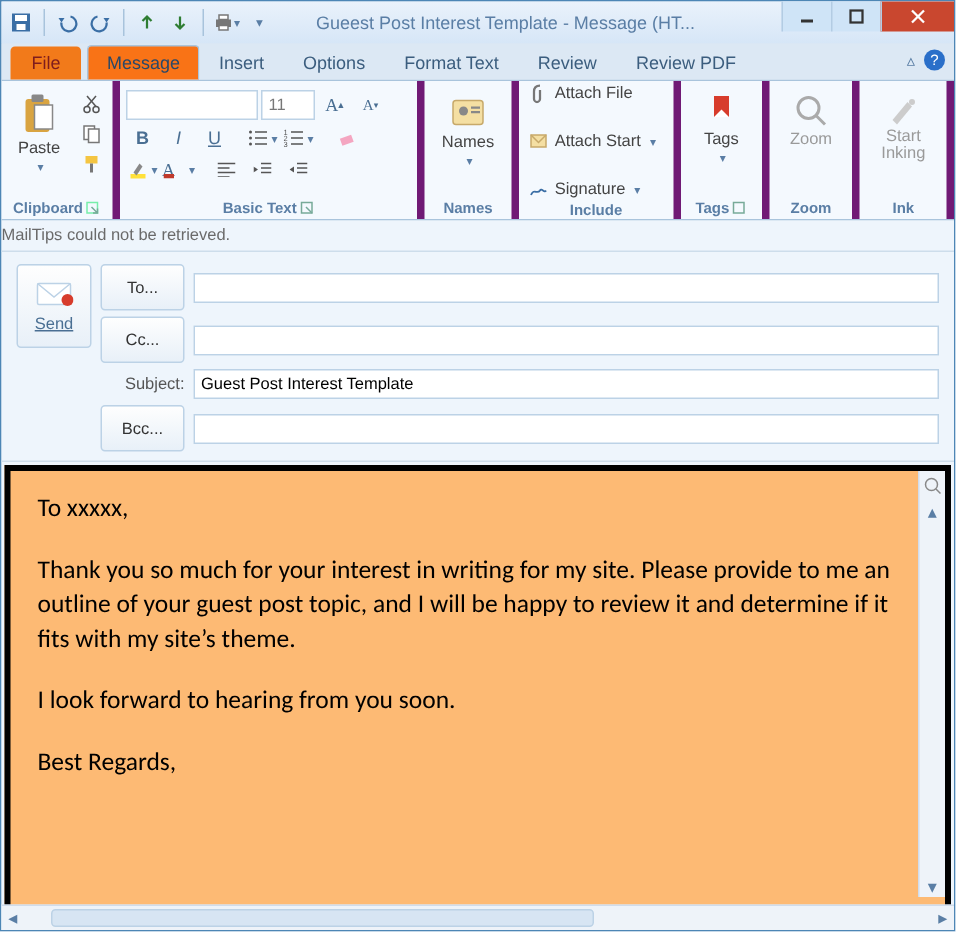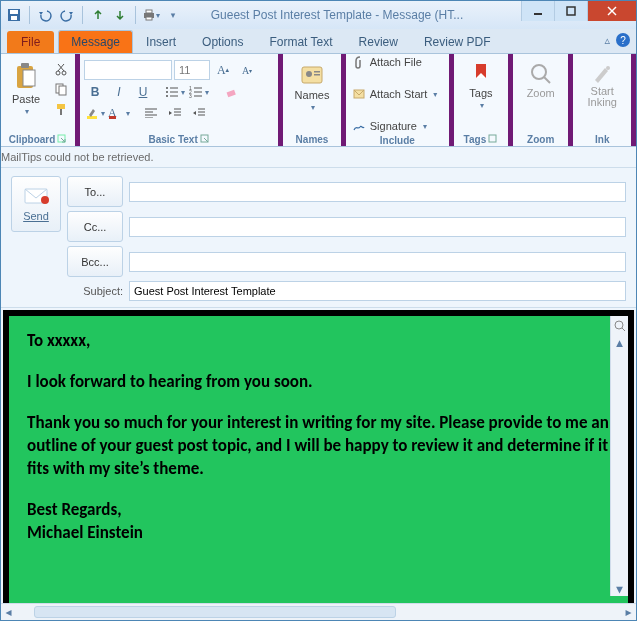--- a/index.html
+++ b/index.html
@@ -43,21 +43,21 @@
   .env{padding:8px 10px 6px 10px;background:#eef5fc;border-bottom:1px solid #cdddeb;display:flex;gap:6px;}
   .send-btn{width:48px;height:54px;border:1px solid #bcd2e6;background:linear-gradient(#fefefe,#e8f0f8);display:flex;flex-direction:column;align-items:center;justify-content:center;gap:4px;border-radius:3px;cursor:pointer;color:#4a6f93;}
   .send-btn .lbl{font-size:11px; text-decoration:underline;}
   .fields{flex:1;display:flex;flex-direction:column;gap:4px;}
   .field-row{display:flex;gap:6px;align-items:center;}
   .field-btn{width:56px;height:31px;border:1px solid #bcd2e6;background:linear-gradient(#fefefe,#e8f0f8);font-size:11px;border-radius:3px;cursor:pointer;color:#333;display:flex;align-items:center;justify-content:center;}
   .field-label{width:56px;text-align:right;font-size:11px;color:#555;}
   .field-input{flex:1;height:20px;border:1px solid #bcd2e6;background:#fff;font-size:11px;padding:0 4px;box-sizing:border-box;}
   
   .body-wrap{flex:1;position:relative;background:#eef5fc;padding:2px 2px 2px 2px;display:flex;flex-direction:column;min-height:0;}
-  .body-area{flex:1;background:#22c55e;border:6px solid #000000;overflow:hidden;position:relative;font-weight:bold;}
+  .body-area{flex:1;background:#fdba74;border:4px solid #000000;overflow:hidden;position:relative;}
   .body-text{padding:14px 18px;font-family:Calibri,"Segoe UI",sans-serif;font-size:17px;line-height:1.35;color:#000;overflow:auto;height:100%;box-sizing:border-box;}
   .body-text p{margin:0 0 18px 0;}
   .body-text p.tight{margin:0;}
   .vscroll{position:absolute;right:0;top:0;bottom:16px;width:17px;background:#eef3f9;border-left:1px solid #d0dceb;display:flex;flex-direction:column;align-items:center;padding-top:2px;gap:2px;}
   .hscroll{position:absolute;left:0;right:0;bottom:0;height:16px;background:#eef3f9;border-top:1px solid #d0dceb;display:flex;align-items:center;}
   .hthumb{width:360px;height:10px;background:#d7e5f3;border:1px solid #bcd2e6;border-radius:3px;margin-left:18px;}
   .scroll-btn{width:15px;height:15px;display:flex;align-items:center;justify-content:center;color:#5a7ea5;}
   .caret{font-size:8px;color:#5a7ea5;margin-left:2px;}
 </style>
 </head>
@@ -394,38 +394,37 @@
     <div class="fields">
       <div class="field-row">
         <button class="field-btn">To...</button>
         <input class="field-input" value="" style="">
       </div>
       <div class="field-row">
         <button class="field-btn">Cc...</button>
         <input class="field-input" value="" style="">
       </div>
       <div class="field-row">
+        <div class="field-label">Subject:</div>
+        <input class="field-input" value="Guest Post Interest Template" style="">
+      </div>
+      <div class="field-row">
         <button class="field-btn">Bcc...</button>
         <input class="field-input" value="" style="">
-      </div>
-      <div class="field-row">
-        <div class="field-label">Subject:</div>
-        <input class="field-input" value="Guest Post Interest Template" style="">
       </div>
     </div>
   </div>
 
   <div class="body-wrap">
     <div class="body-area">
       <div class="body-text" contenteditable="true" style="">
         <p>To xxxxx,</p>
+        <p>Thank you so much for your interest in writing for my site. Please provide to me an outline of your guest post topic, and I will be happy to review it and determine if it fits with my site’s theme.</p>
         <p>I look forward to hearing from you soon.</p>
-        <p>Thank you so much for your interest in writing for my site. Please provide to me an outline of your guest post topic, and I will be happy to review it and determine if it fits with my site’s theme.</p>
         <p class="tight">Best Regards,</p>
-        <p class="tight">Michael Einstein</p>
       </div>
       <div class="vscroll">
         <div class="scroll-btn">
             <svg width="12" height="12">
               <circle cx="5" cy="5" r="4" fill="none" stroke="#888"></circle>
               <line x1="8" y1="8" x2="11" y2="11" stroke="#888"></line>
             </svg>
           </div>
         <div class="scroll-btn">▴</div>
         <div style="flex:1;"></div>

